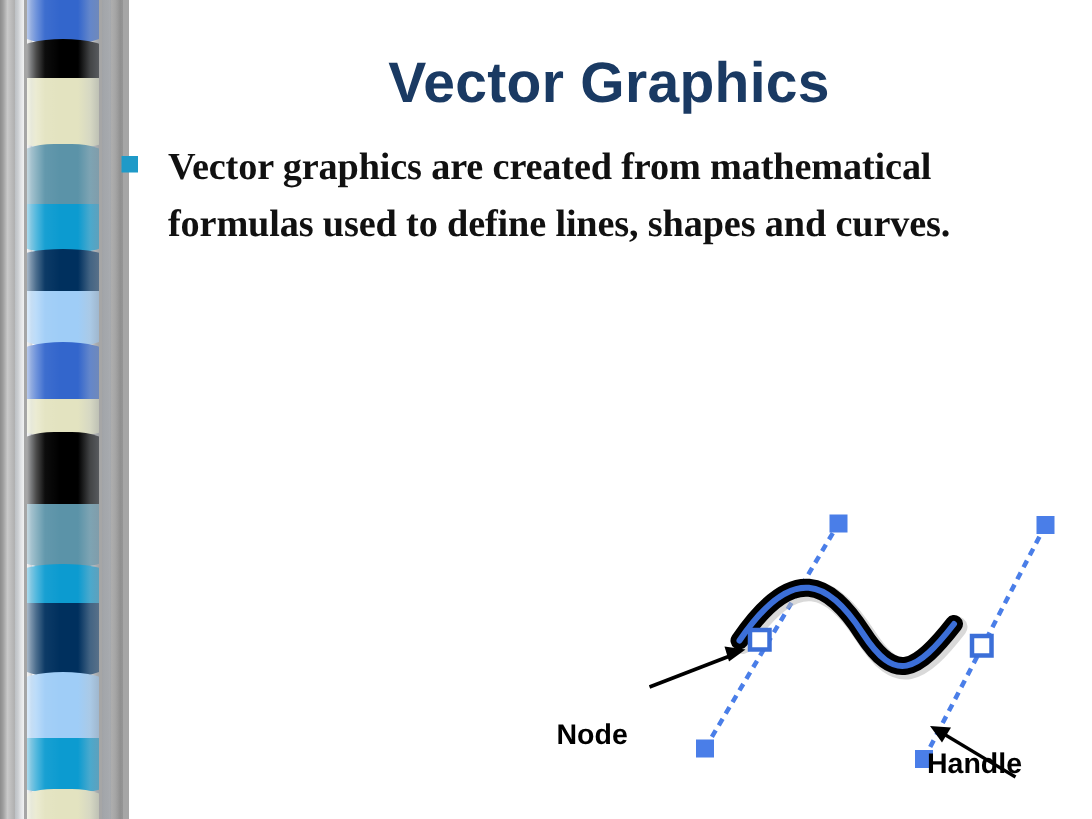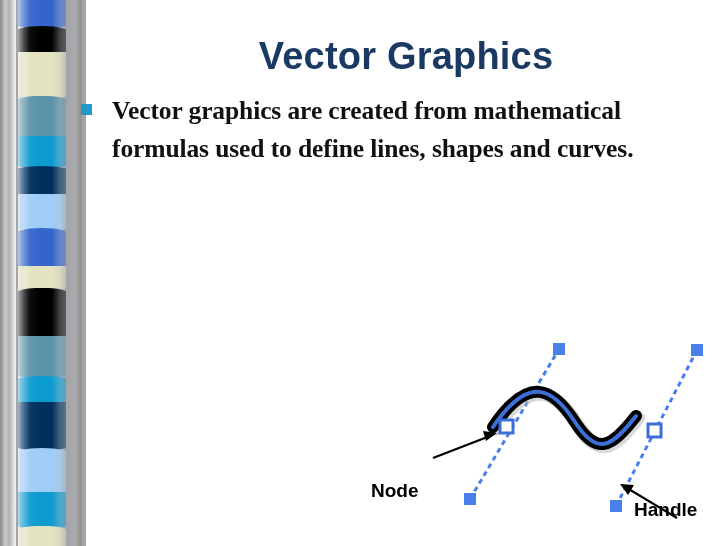--- a/index.html
+++ b/index.html
@@ -156,21 +156,21 @@
   }
   .anno-label {
     position: absolute;
     font-family: "Liberation Sans", sans-serif;
     font-weight: bold;
     font-size: 19px;
     color: #000000;
     white-space: nowrap;
   }
   #label-node  { left: 16px;  top: 108px; margin-top: 40px; }
-  #label-handle{ left: 279px; top: 167px; text-align: center; }
+  #label-handle{ left: 263px; top: 167px; text-align: center; }
 </style>
 </head>
 <body>
 
 <div id="slide">
 
   <div id="sidebar">
     <div class="band-outer"></div>
     <div class="stripes" id="stripe-stack">
         <div class="stripe" style="background: rgb(51, 102, 204); top: 0px; height: 29px; border-radius: 0px 0px 24px 24px / 0px 0px 9px 9px;"></div>

